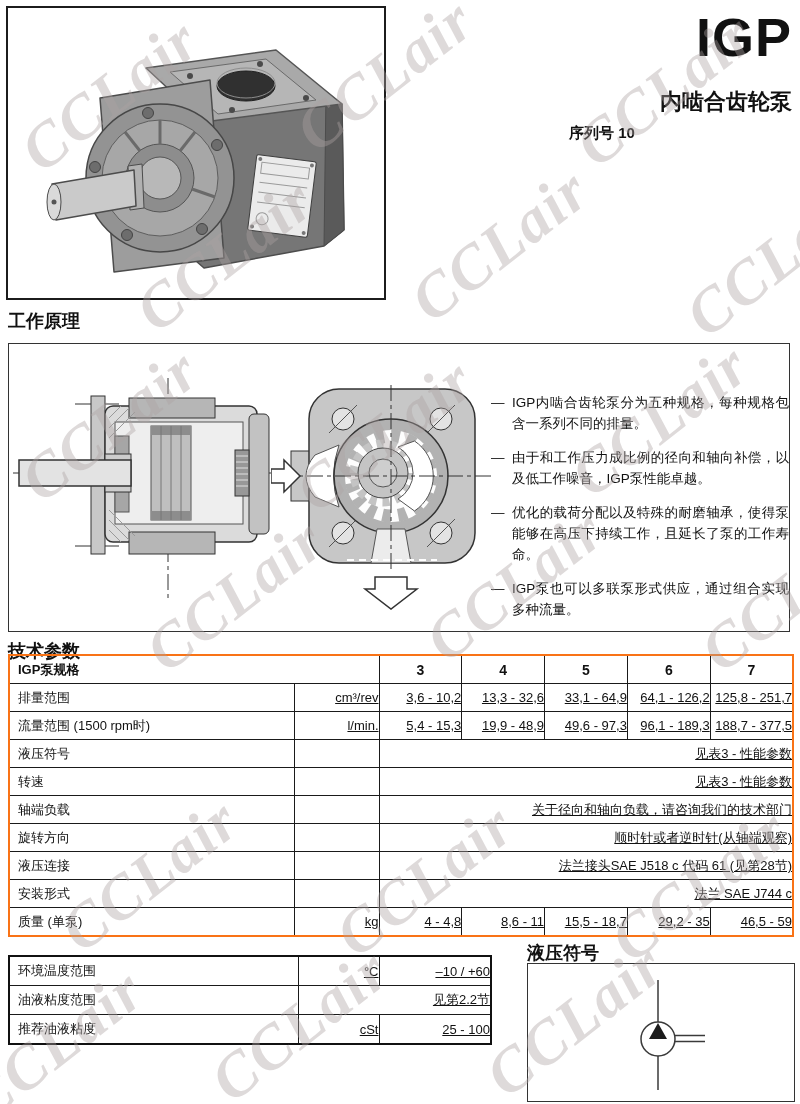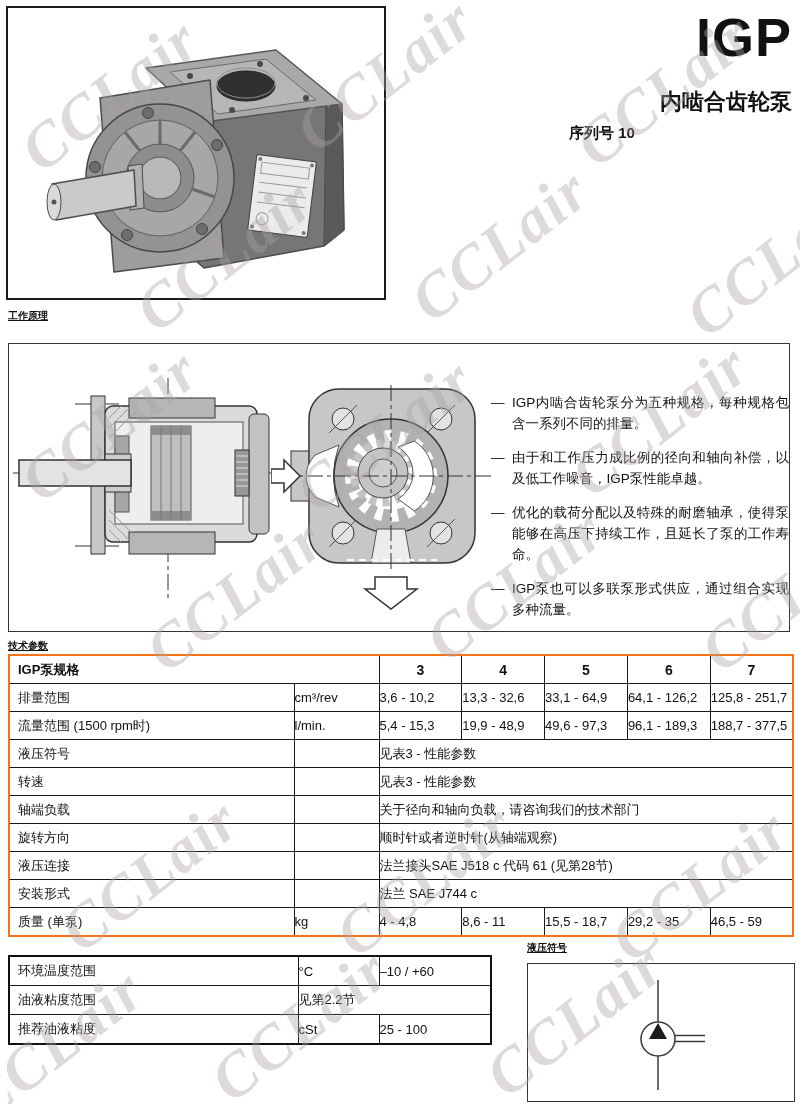--- a/index.html
+++ b/index.html
@@ -13,38 +13,38 @@
       font-weight:bold;font-style:italic;font-size:62px;letter-spacing:2px;
       color:rgba(172,162,162,0.40);white-space:nowrap;pointer-events:none;z-index:5;}
 
   
   .photo-box{left:6px;top:6px;width:376px;height:290px;border:2px solid #1c1c1c;background:#fff;}
   .hdr-right{right:8px;top:10px;width:380px;text-align:right;}
   .hdr-title{font-size:54px;font-weight:bold;line-height:1.0;letter-spacing:1px;}
   .hdr-sub{font-size:22px;font-weight:bold;margin-top:23px;}
   .hdr-series{font-size:15px;font-weight:bold;margin-top:7px;text-align:center;}
 
-  .sec-h{font-size:10px;font-weight:bold;text-decoration:underline;}
+  .sec-h{font-size:18px;font-weight:bold;}
 
   
   .wp-box{left:8px;top:343px;width:780px;height:287px;border:1.5px solid #333;background:transparent;}
   .bullets{position:absolute;left:482px;top:48px;width:298px;}
   .bullet{display:flex;margin-bottom:13px;font-size:13.5px;line-height:21px;text-align:justify;}
   .bullet .dash{width:21px;flex:0 0 21px;}
   .bullet .btxt{flex:1;}
 
   
   table{border-collapse:collapse;table-layout:fixed;background:transparent;}
   td{border:1px solid #1a1a1a;font-size:13px;padding:0;overflow:hidden;white-space:nowrap;}
   .spec{position:absolute;left:8px;top:654px;width:784px;border:2px solid #f97316;}
   .spec td{height:27px;}
   .fluid{position:absolute;left:8px;top:955px;width:482px;border:2px solid #111;}
   .fluid td{height:28px;}
   .lbl{text-align:left;padding-left:8px;}
-  .ctr{text-align:left;}
+  .ctr{text-align:right;text-decoration:underline;}
   .b{font-weight:bold;}
   .num{text-align:center;font-weight:bold;font-size:14px;}
 
   
   .hs-h{left:527px;top:941px;}
   .hs-box{left:527px;top:963px;width:266px;height:137px;border:1.5px solid #333;}
 
   svg{display:block;}
 </style>
 </head>

